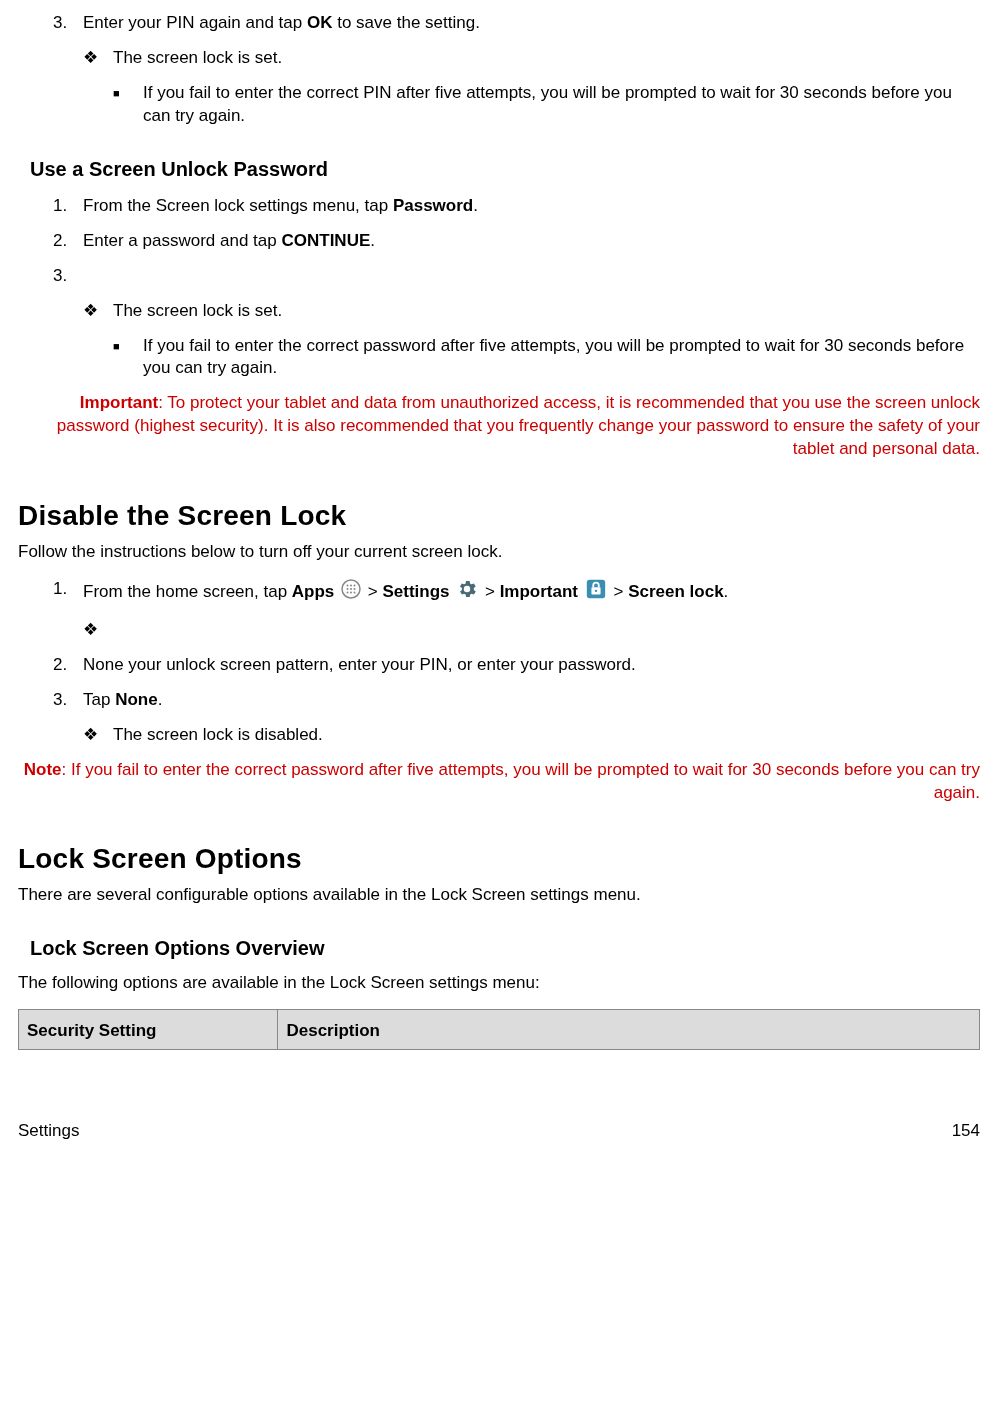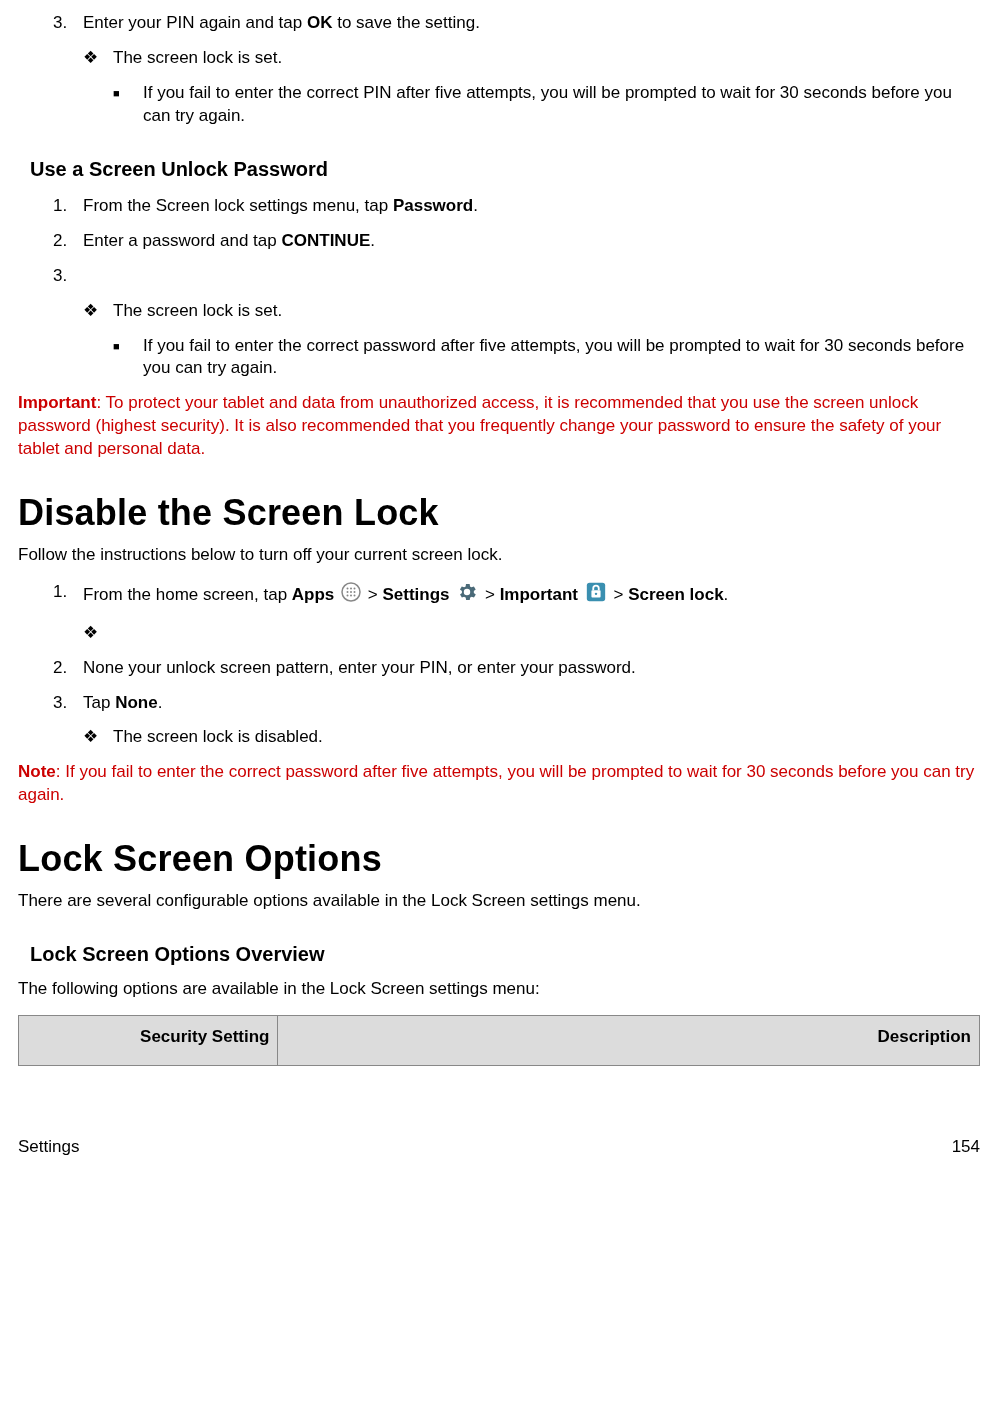--- a/index.html
+++ b/index.html
@@ -35,29 +35,30 @@
     padding-top: 4px;
   }
   .h-bold {
     font-weight: bold;
     font-size: 20px;
     margin: 28px 0 10px 12px;
   }
   .h-heavy {
     font-family: Arial, sans-serif;
     font-weight: 900;
-    font-size: 36px;
-    margin: 28px 0 4px 0;
+    font-size: 28px;
+    margin: 36px 0 4px 0;
     letter-spacing: 0.2px;
   }
   .para {
     margin: 6px 0 14px 0;
   }
   .red {
     color: #cc0000;
+    text-align: right;
   }
   b { font-weight: bold; }
   .inline-icon {
     display: inline-block;
     vertical-align: middle;
     margin: 0 2px;
   }
   .footer {
     display: flex;
     justify-content: space-between;
@@ -67,22 +68,22 @@
   }
   table.options {
     border-collapse: collapse;
     width: 100%;
     margin-top: 12px;
   }
   table.options th {
     border: 1px solid #888;
     background: #dcdcdc;
     font-weight: bold;
-    text-align: right;
-    padding: 10px 8px 16px 8px;
+    text-align: left;
+    padding: 10px 8px 6px 8px;
   }
   table.options th:first-child { width: 27%; }
 </style>
 </head>
 <body>
 
 <div class="ol-item">
   <div class="num">3.</div>
   <div>
     <span>Enter your PIN again and tap </span><b>OK</b><span> to save the setting.</span>

